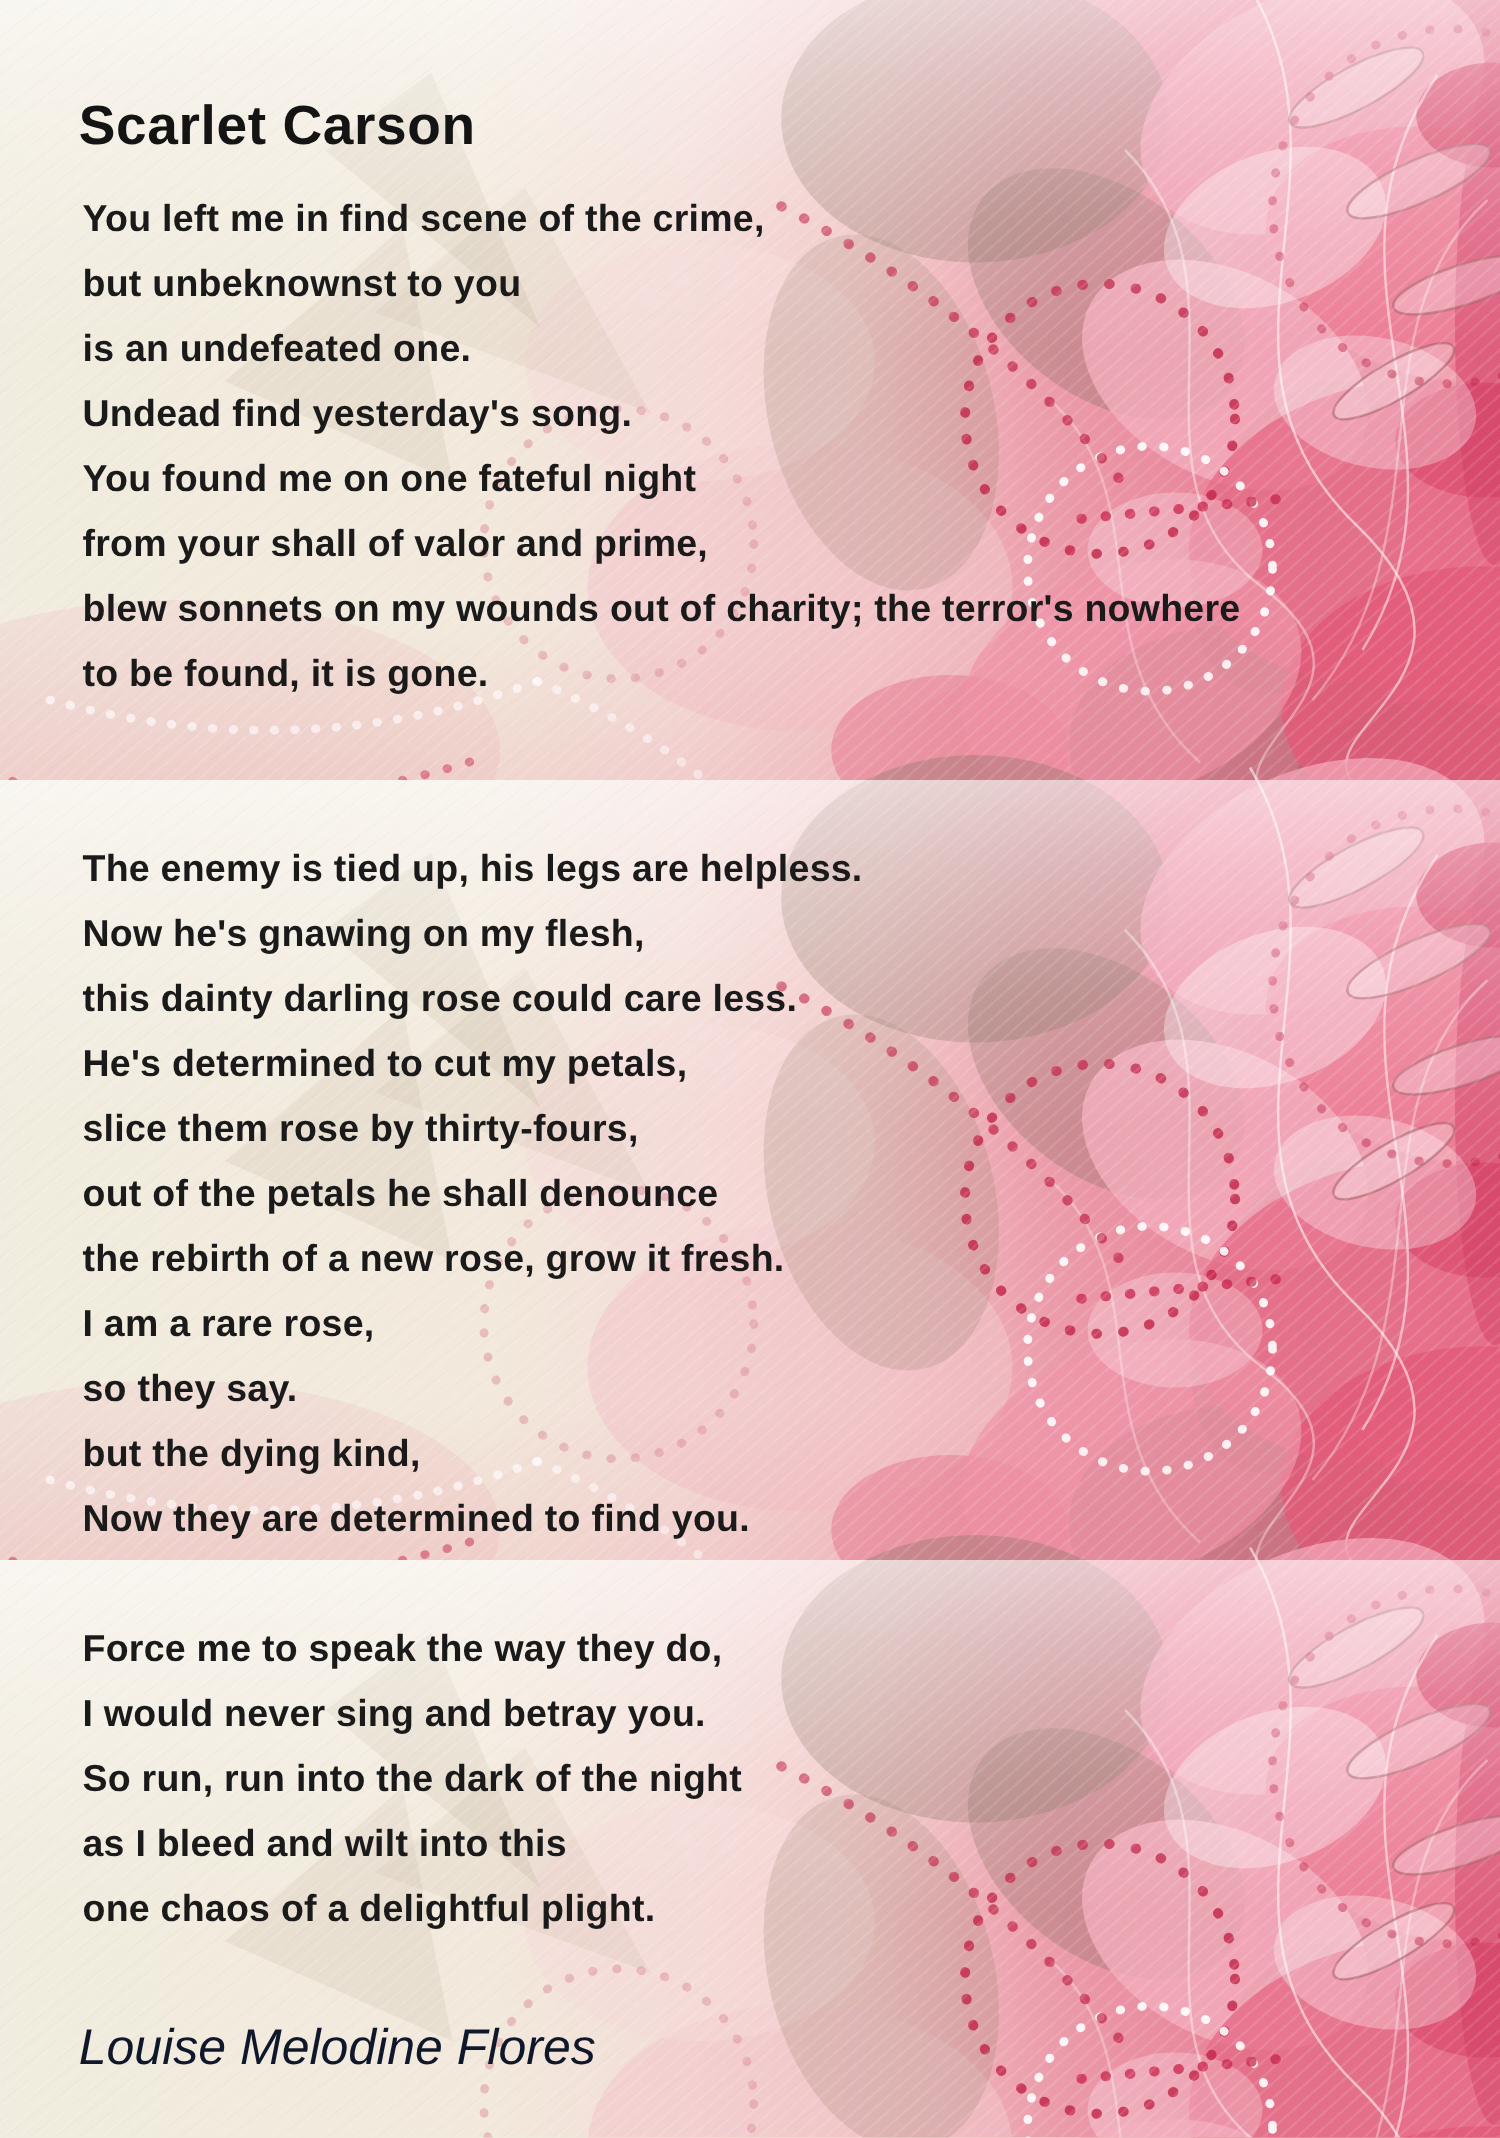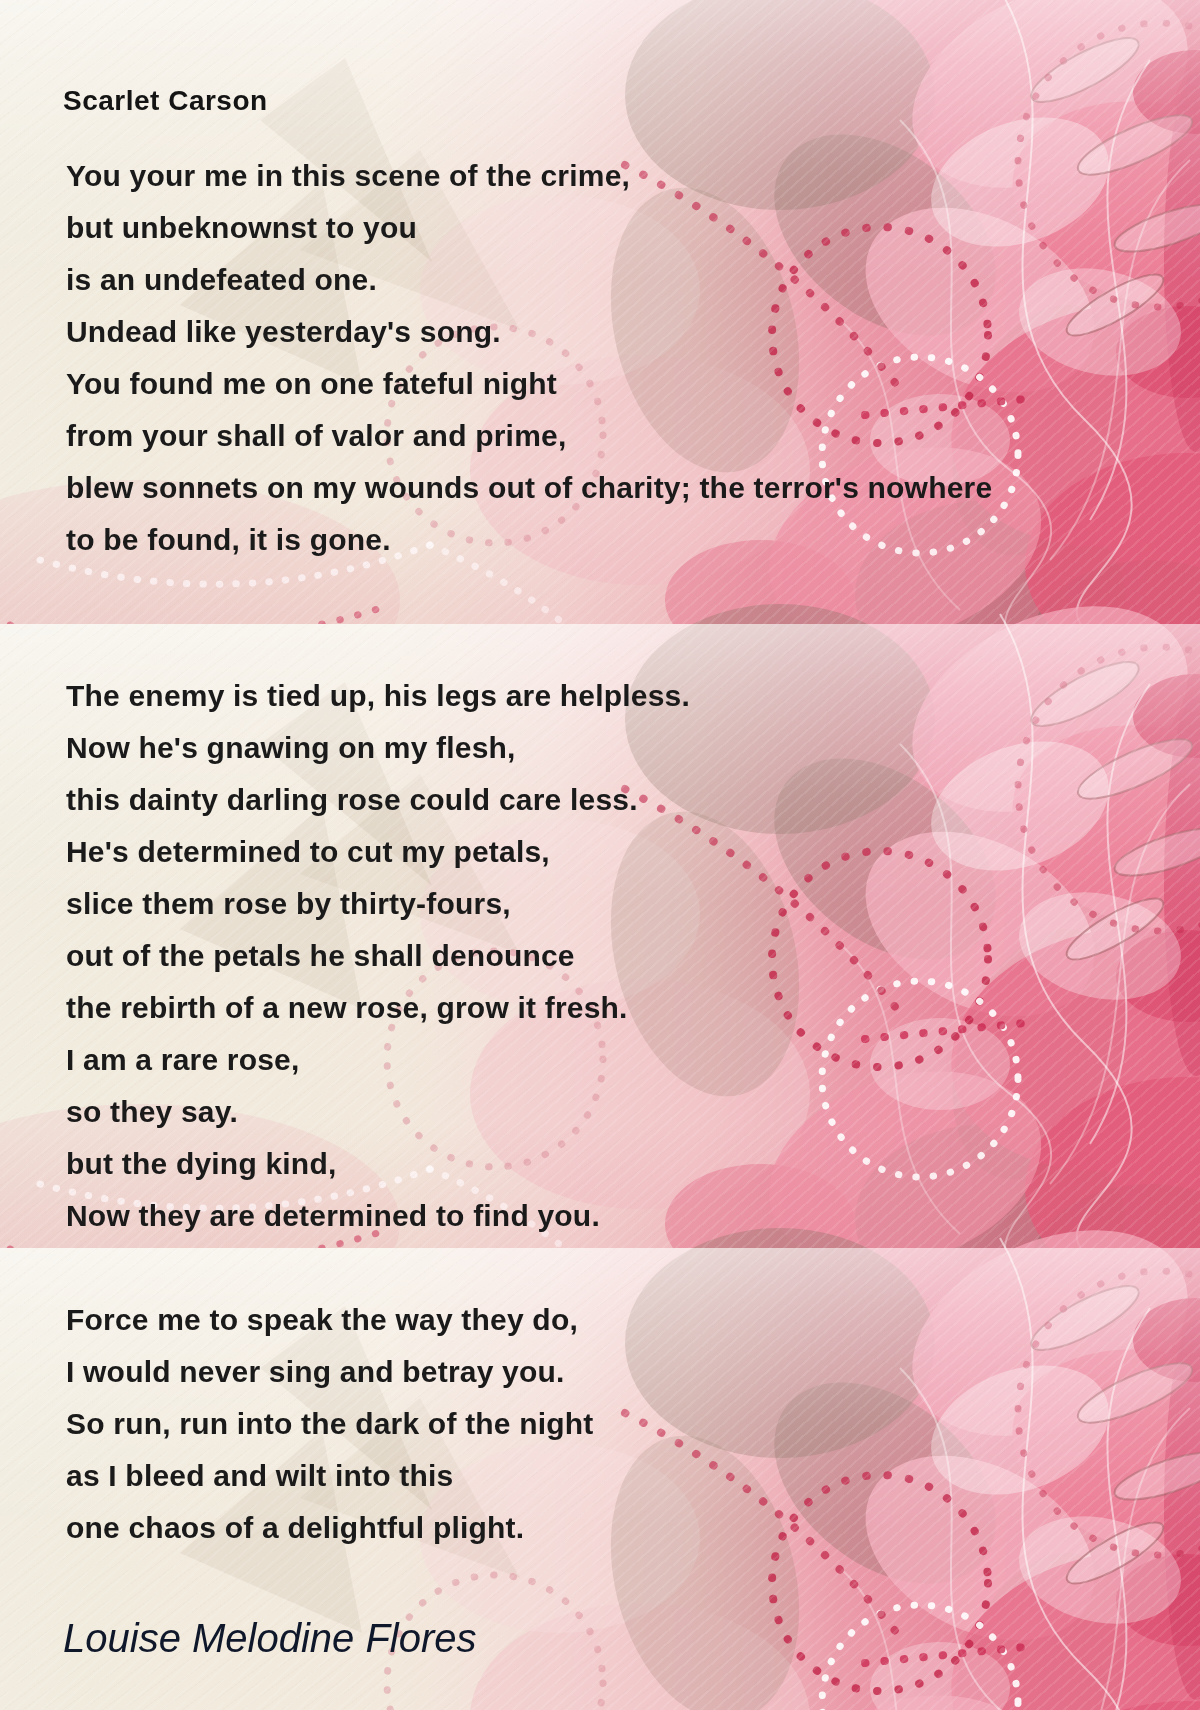--- a/index.html
+++ b/index.html
@@ -12,22 +12,22 @@
   .bg-art { position: absolute; left: 0; top: 0; width: 1200px; height: 1872px; }
   .texture {
     position: absolute; left: 0; top: 0; width: 1200px; height: 1710px;
     background:
       repeating-linear-gradient(-42deg, rgba(255,255,255,0.10) 0 2px, rgba(255,255,255,0) 2px 9px),
       repeating-linear-gradient(-37deg, rgba(168,146,112,0.045) 0 1px, rgba(0,0,0,0) 1px 12px);
     pointer-events: none;
   }
   .content { position: absolute; left: 0; top: 0; width: 1200px; height: 1710px; }
   .page-title {
-    position: absolute; left: 63px; top: 56px;
-    font-size: 28px; font-weight: bold; line-height: 52px;
+    position: absolute; left: 63px; top: 46px;
+    font-size: 44px; font-weight: bold; line-height: 52px;
     color: #141414; letter-spacing: 0.5px; white-space: nowrap;
   }
   .stanza {
     position: absolute; left: 66px;
     font-size: 30px; font-weight: bold; line-height: 52px;
     color: #1a1a1a; letter-spacing: 0.2px; white-space: nowrap;
   }
   #stanza-1 { top: 150px; }
   #stanza-2 { top: 670px; }
   #stanza-3 { top: 1294px; }
@@ -132,24 +132,24 @@
   <use href="#bg-tile" x="0" y="624"></use>
   <use href="#bg-tile" x="0" y="1248"></use>
 </svg>
 
 <div class="texture"></div>
 
 <div class="content">
   <h1 class="page-title">Scarlet Carson</h1>
 
   <div class="stanza" id="stanza-1">
-    <div>You your me in this scene of the crime,</div>
+    <div>You left me in find scene of the crime,</div>
     <div>but unbeknownst to you</div>
     <div>is an undefeated one.</div>
-    <div>Undead like yesterday's song.</div>
+    <div>Undead find yesterday's song.</div>
     <div>You found me on one fateful night</div>
     <div>from your shall of valor and prime,</div>
     <div>blew sonnets on my wounds out of charity; the terror's nowhere</div>
     <div>to be found, it is gone.</div>
   </div>
 
   <div class="stanza" id="stanza-2">
     <div>The enemy is tied up, his legs are helpless.</div>
     <div>Now he's gnawing on my flesh,</div>
     <div>this dainty darling rose could care less.</div>

